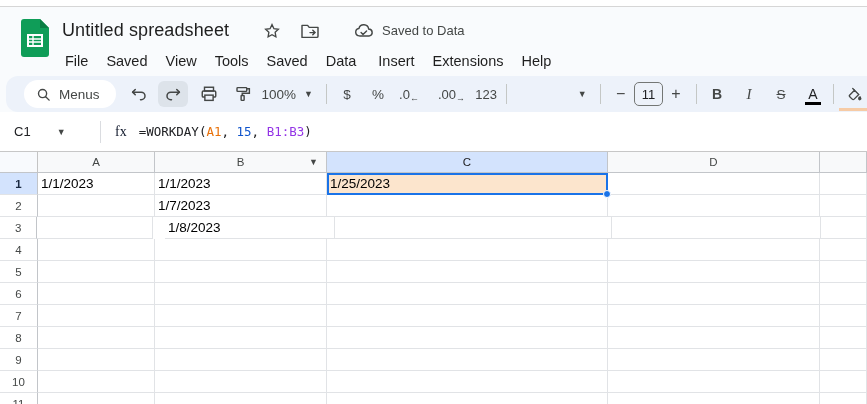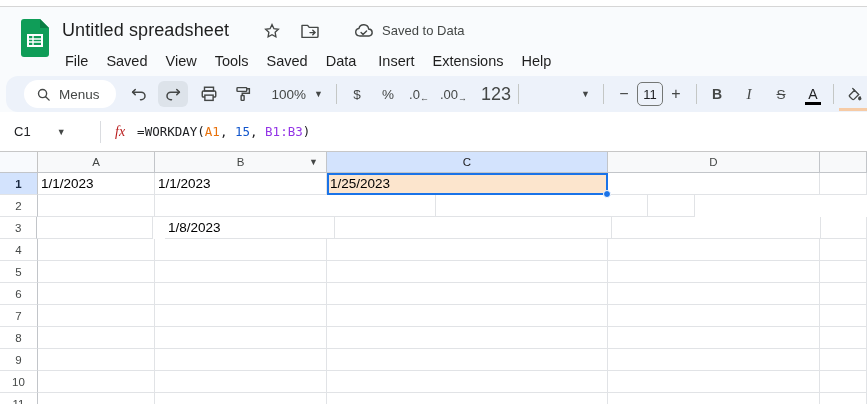--- a/index.html
+++ b/index.html
@@ -45,21 +45,21 @@
   .color-a { position:relative; font-size:14px; color:#202124; }
   .fill-icon { position:relative; }
   .fill-icon .bar { position:absolute; left:-2px; right:-2px; bottom:-4px; height:3px; background:#f6cba6; }
 
   
   .formula-bar { position:absolute; left:0; right:0; top:112px; height:40px; background:#ffffff;
     display:flex; align-items:center; border-bottom:1px solid #c7c7c7; }
   .name-box { display:flex; align-items:center; width:100px; padding-left:14px; gap:26px;
     font-size:13px; color:#202124; cursor:pointer; }
   .fb-divider { width:1px; height:22px; background:#dadce0; }
-  .fx { font-style:italic; font-family:"Liberation Serif", serif; color:#b91c1c; font-size:14px;
+  .fx { font-family:"Liberation Serif", serif; color:#0f172a; font-size:14px;
     margin:0 12px 0 14px; }
   .formula-text { font-family:"DejaVu Sans Mono", monospace; font-size:12.5px; color:#202124; }
 
   
   .grid { position:absolute; left:0; top:152px; width:867px; height:252px; background:#fff; overflow:hidden; }
   .hdr-row { display:flex; height:21px; }
   .corner { position:relative; width:38px; height:21px; background:#f8fafd;
     border-right:1px solid #c2c5c9; border-bottom:1px solid #c2c5c9; }
   .corner .grip { position:absolute; right:-12px; top:0; width:12px; height:20px; background:#c4c4c4; }
   .col-hdr { position:relative; height:21px; background:#f8f9fa; border-right:1px solid #c2c5c9;
@@ -162,36 +162,36 @@
         <rect x="6.5" y="13.5" width="11" height="7" fill="#edf2fa"></rect>
       </svg>
     </div>
     <div class="tb-btn" style="margin-left:8px">
       <svg width="18" height="18" viewBox="0 0 24 24" fill="none" stroke="#444746" stroke-width="1.9">
         <rect x="4" y="3.5" width="13" height="5" rx="1"></rect>
         <path d="M17 5 h3.5 v6 H11 v3"></path>
         <rect x="9.5" y="14" width="4" height="6.5" rx="0.8"></rect>
       </svg>
     </div>
-    <div class="zoom-ctl" style="margin-left:10px">
+    <div class="zoom-ctl" style="">
       <span>100%</span>
       <span class="caret">▼</span>
     </div>
     <div class="tb-divider"></div>
     <div class="tb-btn">$</div>
     <div class="tb-btn" style="margin-left:5px">%</div>
     <div class="tb-btn dec-btn" style="margin-left:5px">
       <span>.0</span>
         <span class="mini-arrow">←</span>
     </div>
-    <div class="tb-btn dec-btn" style="margin-left:5px">
+    <div class="tb-btn dec-btn" style="margin-left:13px">
       <span>.00</span>
         <span class="mini-arrow">→</span>
     </div>
-    <div class="tb-btn" style="margin-left:11px;font-size:18px">123</div>
+    <div class="tb-btn" style="margin-left:5px;font-size:13px">123</div>
     <div class="tb-divider"></div>
     <div class="font-box">
       <span class="caret">▼</span>
     </div>
     <div class="tb-divider"></div>
     <div class="tb-btn" style="font-size:16px">−</div>
     <div class="size-box">11</div>
     <div class="tb-btn" style="font-size:16px">+</div>
     <div class="tb-divider"></div>
     <div class="tb-btn fmt-b">B</div>
@@ -256,20 +256,23 @@
           <div class="cell sel-border" style="width: 281px; background: rgb(252, 229, 205);">
             <span>1/25/2023</span>
             <div class="fill-handle"></div>
           </div>
           <div class="cell" style="width: 212px;"></div>
           <div class="cell" style="width: 47px;"></div>
         </div>
         <div class="data-row">
           <div class="row-hdr">2</div>
           <div class="cell" style="width: 117px;"></div>
+          <div class="cell" style="width: 172px;">
+            <span>1/7/2023</span>
+          </div>
           <div class="cell" style="width: 281px;"></div>
           <div class="cell" style="width: 212px;"></div>
           <div class="cell" style="width: 47px;"></div>
         </div>
         <div class="data-row">
           <div class="row-hdr">3</div>
           <div class="cell" style="width: 117px;"></div>
           <div class="cell" style="width: 172px; margin-left: 12px;">
             <span>1/8/2023</span>
           </div>

